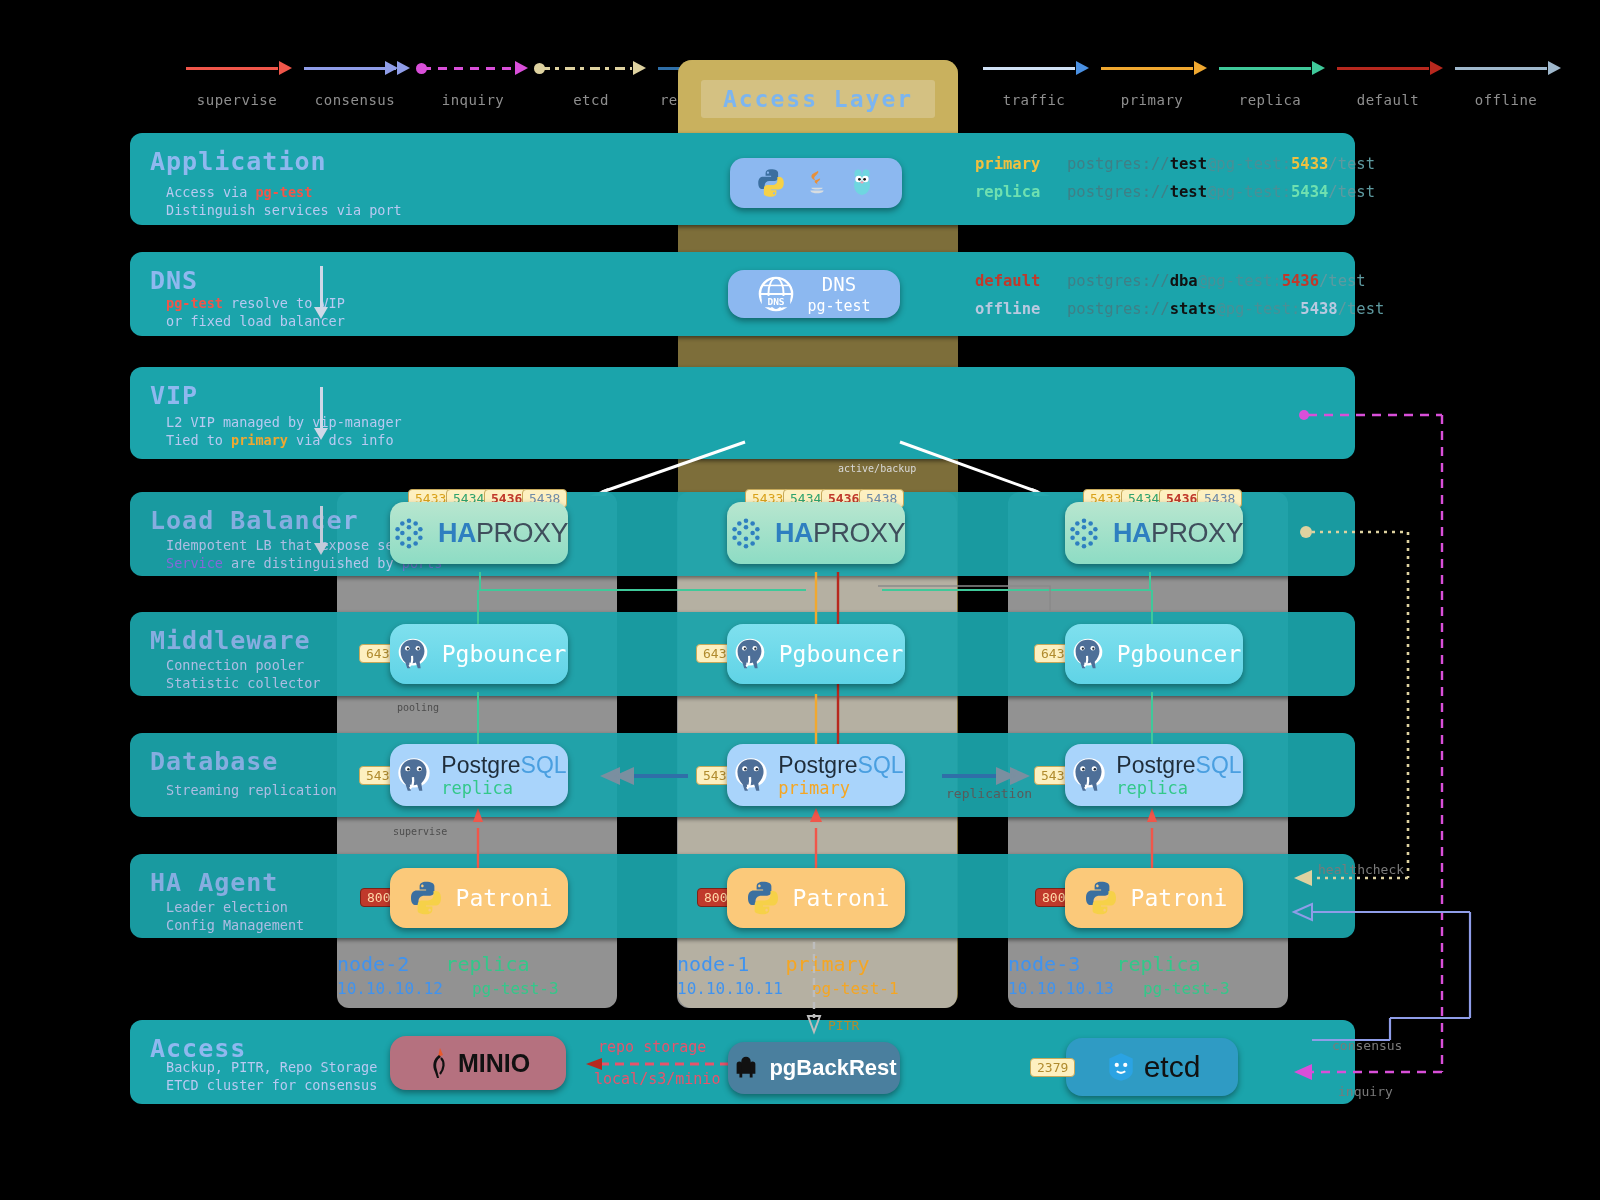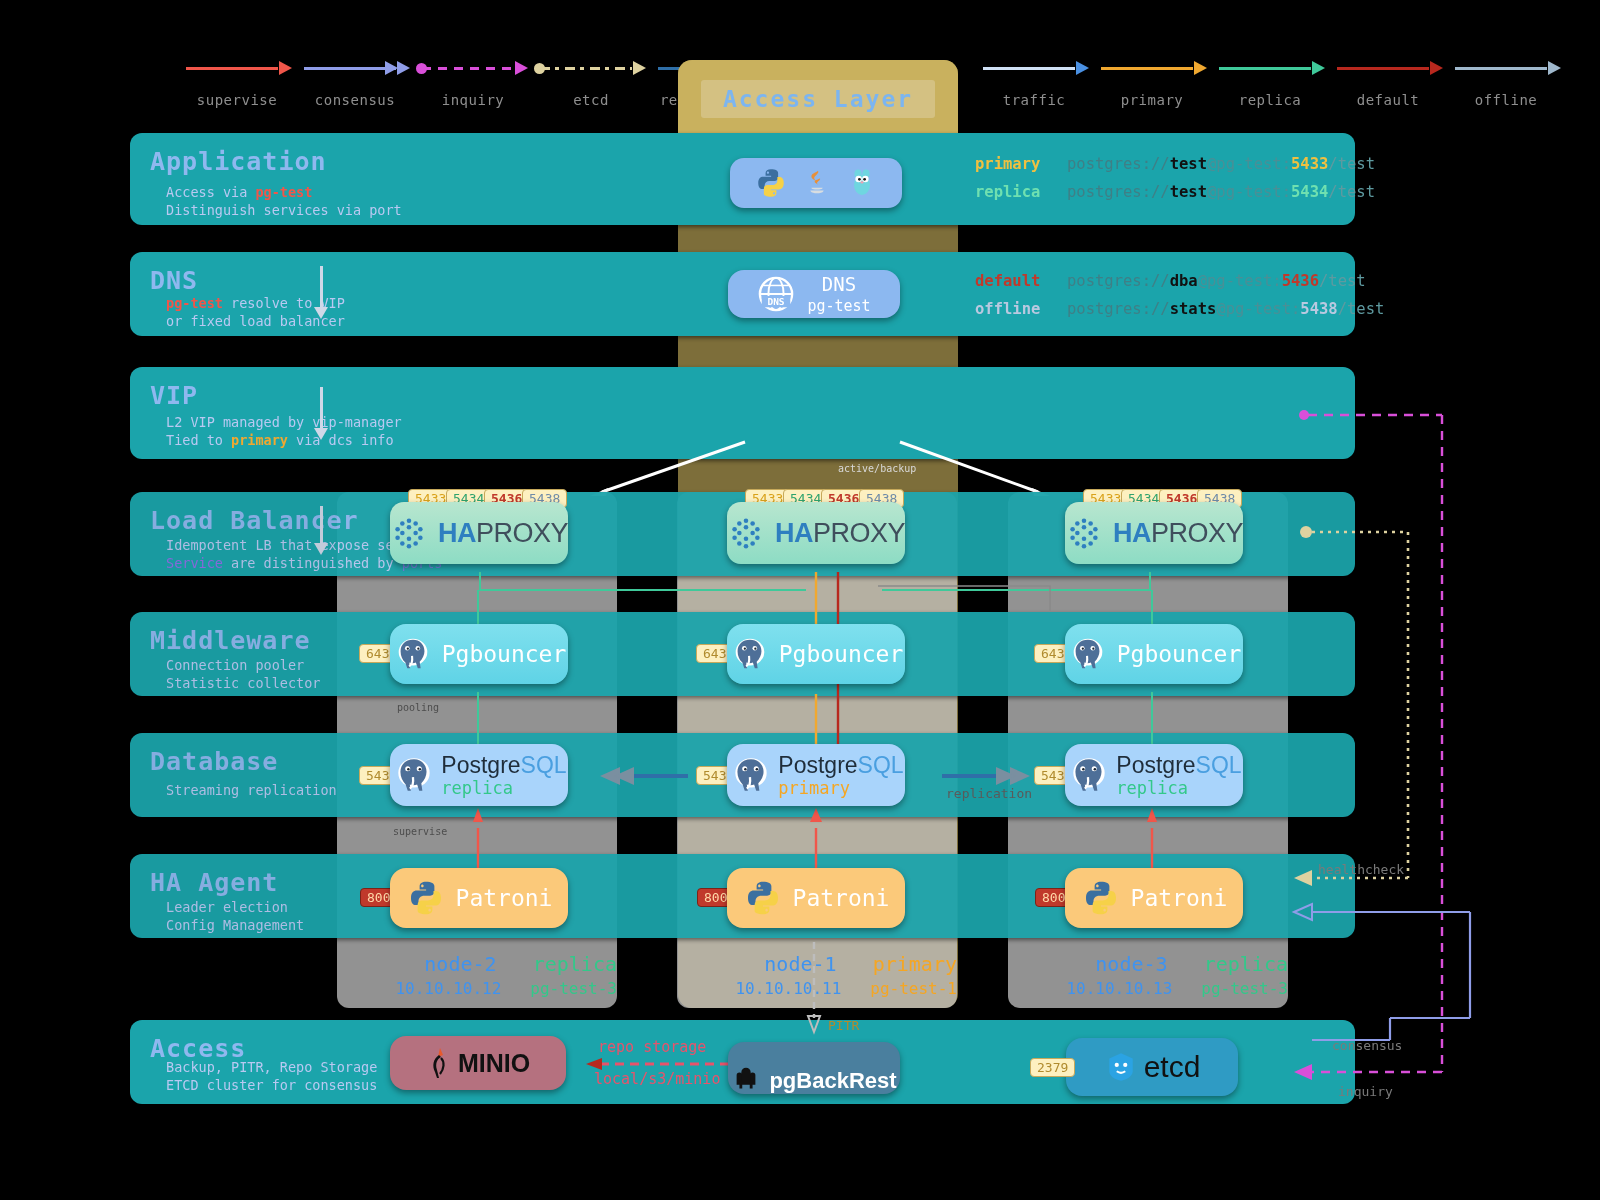--- a/index.html
+++ b/index.html
@@ -62,21 +62,21 @@
     content:""; position:absolute; left:-6px; bottom:-11px; width:0;height:0;
     border-left:7.5px solid transparent;border-right:7.5px solid transparent;
     border-top:12px solid #cfd8e8;
   }
 
   
   .node-col {
     position:absolute; width:280px; background:rgba(202,202,202,.72);
     border-radius:12px;
   }
-  .node-foot { position:absolute; bottom:10px; left:0; width:100%; text-align:right;
+  .node-foot { position:absolute; bottom:10px; left:0; width:100%; text-align:left;
     font-family:"DejaVu Sans Mono", monospace; }
   .node-foot .line1 { font-size:20px; }
   .node-foot .line2 { font-size:16px; margin-top:3px; }
   .nm { color:#3f93f0; }
   .rep { color:#33c88a; }
   .pri { color:#f5a623; }
 
   
   .comp {
     position:absolute; border-radius:16px; display:flex; align-items:center;
@@ -603,21 +603,21 @@
     <span style="font-family:'Liberation Sans',sans-serif;font-size:25px;font-weight:bold;color:#111;">MINIO</span>
   </div>
 
   <div class="flowlabel" style="left:598px;top:1038px;color:#e8536b;font-size:15px;">repo storage</div>
   <svg style="position:absolute;left:580px;top:1056px;width:160px;height:16px;">
     <line x1="20" y1="8" x2="152" y2="8" stroke="#e8536b" stroke-width="3" stroke-dasharray="9 6"></line>
     <polygon points="6,8 22,2 22,14" fill="#b8281e"></polygon>
   </svg>
   <div class="flowlabel" style="left:594px;top:1070px;color:#e8536b;font-size:15px;">local/s3/minio</div>
 
-  <div class="comp" style="left:728px;top:1042px;width:172px;height:52px;background:#4a7f9e;gap:8px;align-items:flex-end;">
+  <div class="comp" style="left:728px;top:1042px;width:172px;height:52px;background:#4a7f9e;gap:8px;">
     <svg width="30" height="30" viewBox="0 0 32 32">
       <path d="M6 12 a3 3 0 0 1 6 0 v6 h8 v-6 a3 3 0 0 1 6 0 v10 h-3 v4 h-3 v-4 h-8 v4 h-3 v-4 h-3 z" fill="#111"></path>
       <path d="M11 9 a5 5 0 0 1 10 0 v9 h-10 z" fill="#111"></path>
     </svg>
     <span style="font-family:'Liberation Sans',sans-serif;font-size:22px;font-weight:bold;color:#fff;">pgBackRest</span>
   </div>
 
   <svg style="position:absolute;left:800px;top:940px;width:80px;height:100px;">
     <line x1="14" y1="2" x2="14" y2="78" stroke="#bdbdbd" stroke-width="2.4" stroke-dasharray="7 5"></line>
     <polygon points="14,92 8,76 20,76" fill="none" stroke="#bdbdbd" stroke-width="2"></polygon>

